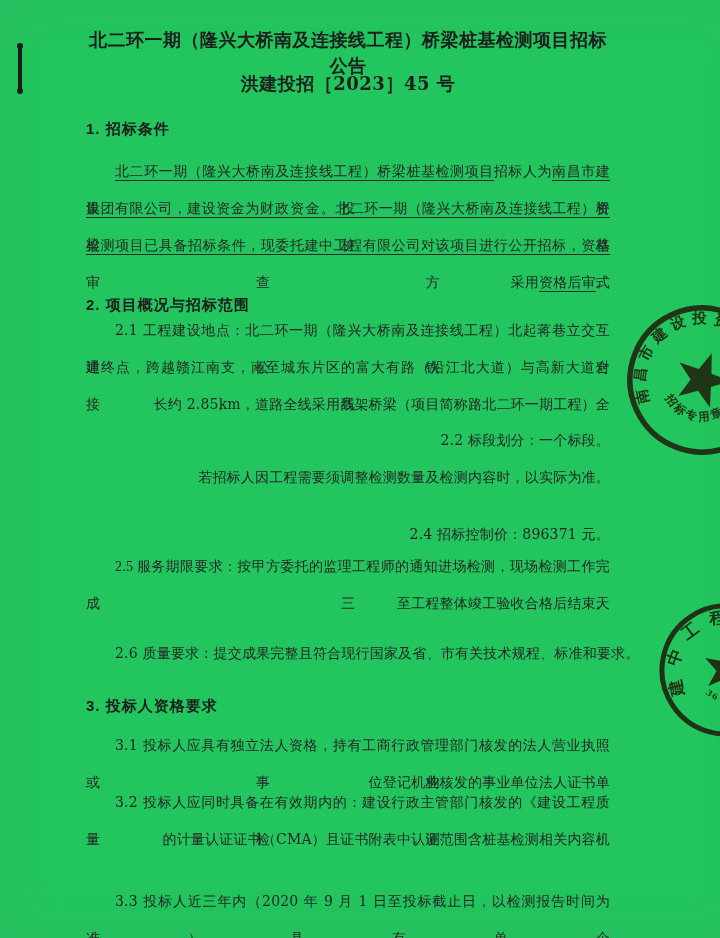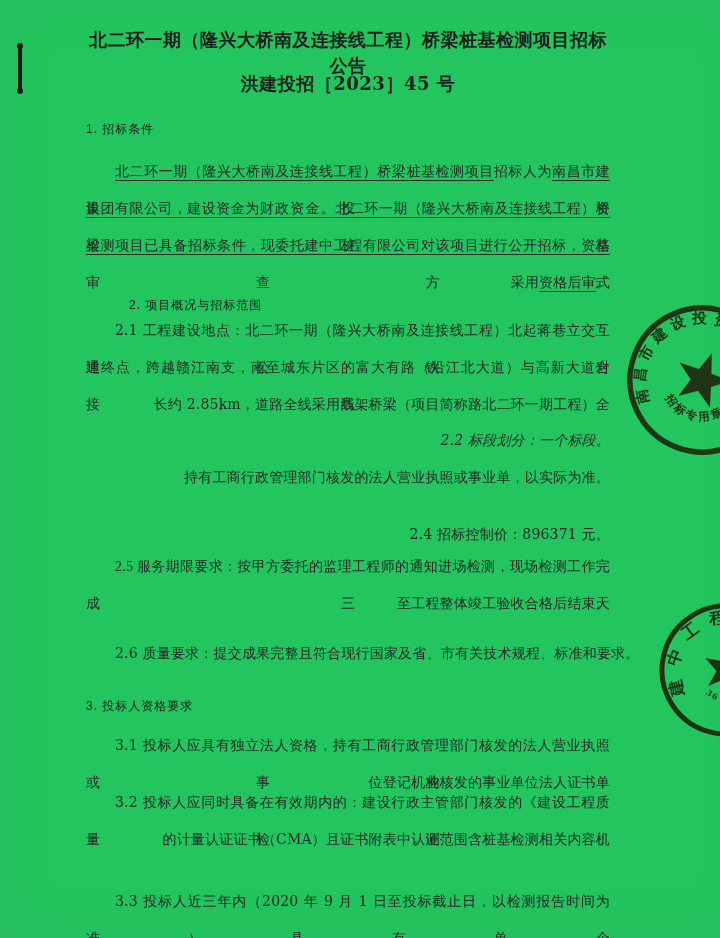--- a/index.html
+++ b/index.html
@@ -19,21 +19,21 @@
     content:"";position:absolute;inset:0;pointer-events:none;
     box-shadow:inset 0 0 55px rgba(120,120,120,.10);
   }
   .abs{position:absolute;left:86px;width:524px;}
   .title{
     text-align:center;font-weight:bold;font-size:18px;line-height:26px;
     letter-spacing:.5px;color:#1e1e1e;
   }
   .heading{
     font-family:"Liberation Sans","DejaVu Sans",sans-serif;
-    font-weight:normal;font-size:12px;line-height:22px;color:#1c1c1c;
+    font-weight:bold;font-size:15px;line-height:22px;color:#1c1c1c;
     letter-spacing:1px;
   }
   .para{font-size:14px;}
   .line{
     line-height:37px;height:37px;white-space:nowrap;
     text-align:right;letter-spacing:.2px;
   }
   .line.j{
     white-space:normal;text-align:justify;text-align-last:justify;
   }
@@ -72,31 +72,31 @@
   <div class="abs title" style="top:71px">洪建投招［2023］45 号</div>
 
   <div id="doc-body">
       <div class="abs heading" style="top: 118px;">1. 招标条件</div>
       <div class="abs para" style="top: 153px;">
         <div class="line j ind"><span class="u">北二环一期（隆兴大桥南及连接线工程）桥梁桩基检测项目</span><span>招标人为</span><span class="u">南昌市建设投资</span></div>
         <div class="line j"><span class="u">集团有限公司</span><span>，建设资金为</span><span class="b">财政资金</span><span>。</span><span class="u">北二环一期（隆兴大桥南及连接线工程）桥梁桩基</span></div>
         <div class="line j"><span class="u">检测项目</span><span>已具备招标条件，现委托</span><span class="u">建中工程有限公司</span><span>对该项目进行公开招标，资格审查方式</span></div>
         <div class="line"><span>采用</span><span class="u">资格后审</span><span>。</span></div>
       </div>
-      <div class="abs heading" style="top: 294px; margin-left: 43px;">2. 项目概况与招标范围</div>
+      <div class="abs heading" style="top: 294px;">2. 项目概况与招标范围</div>
       <div class="abs para" style="top: 312px;">
         <div class="line j ind"><span>2.1 工程建设地点：北二环一期（隆兴大桥南及连接线工程）北起蒋巷立交互通公铁合</span></div>
         <div class="line j"><span>建终点，跨越赣江南支，南至城东片区的富大有路（沿江北大道）与高新大道对接，线路全</span></div>
         <div class="line"><span>长约 2.85km，道路全线采用高架桥梁（项目简称：北二环一期工程）。</span></div>
       </div>
-      <div class="abs para" style="top: 422px; font-style: italic;">
+      <div class="abs para" style="top: 422px;">
         <div class="line ind"><span>2.2 标段划分：一个标段。</span></div>
       </div>
       <div class="abs para" style="top: 459px;">
-        <div class="line"><span>持有工商行政管理部门核发的法人营业执照或事业单，以实际为准。</span></div>
+        <div class="line"><span>若招标人因工程需要须调整检测数量及检测内容时，以实际为准。</span></div>
       </div>
       <div class="abs para" style="top: 516px;">
         <div class="line ind"><span>2.4 招标控制价：896371 元。</span></div>
       </div>
       <div class="abs para" style="top: 548px; font-family: Liberation Serif, serif;">
         <div class="line j ind"><span>2.5 服务期限要求：按甲方委托的监理工程师的通知进场检测，现场检测工作完成三天</span></div>
         <div class="line"><span>至工程整体竣工验收合格后结束。</span></div>
       </div>
       <div class="abs para" style="top: 635px;">
         <div class="line ind"><span>2.6 质量要求：提交成果完整且符合现行国家及省、市有关技术规程、标准和要求。</span></div>

